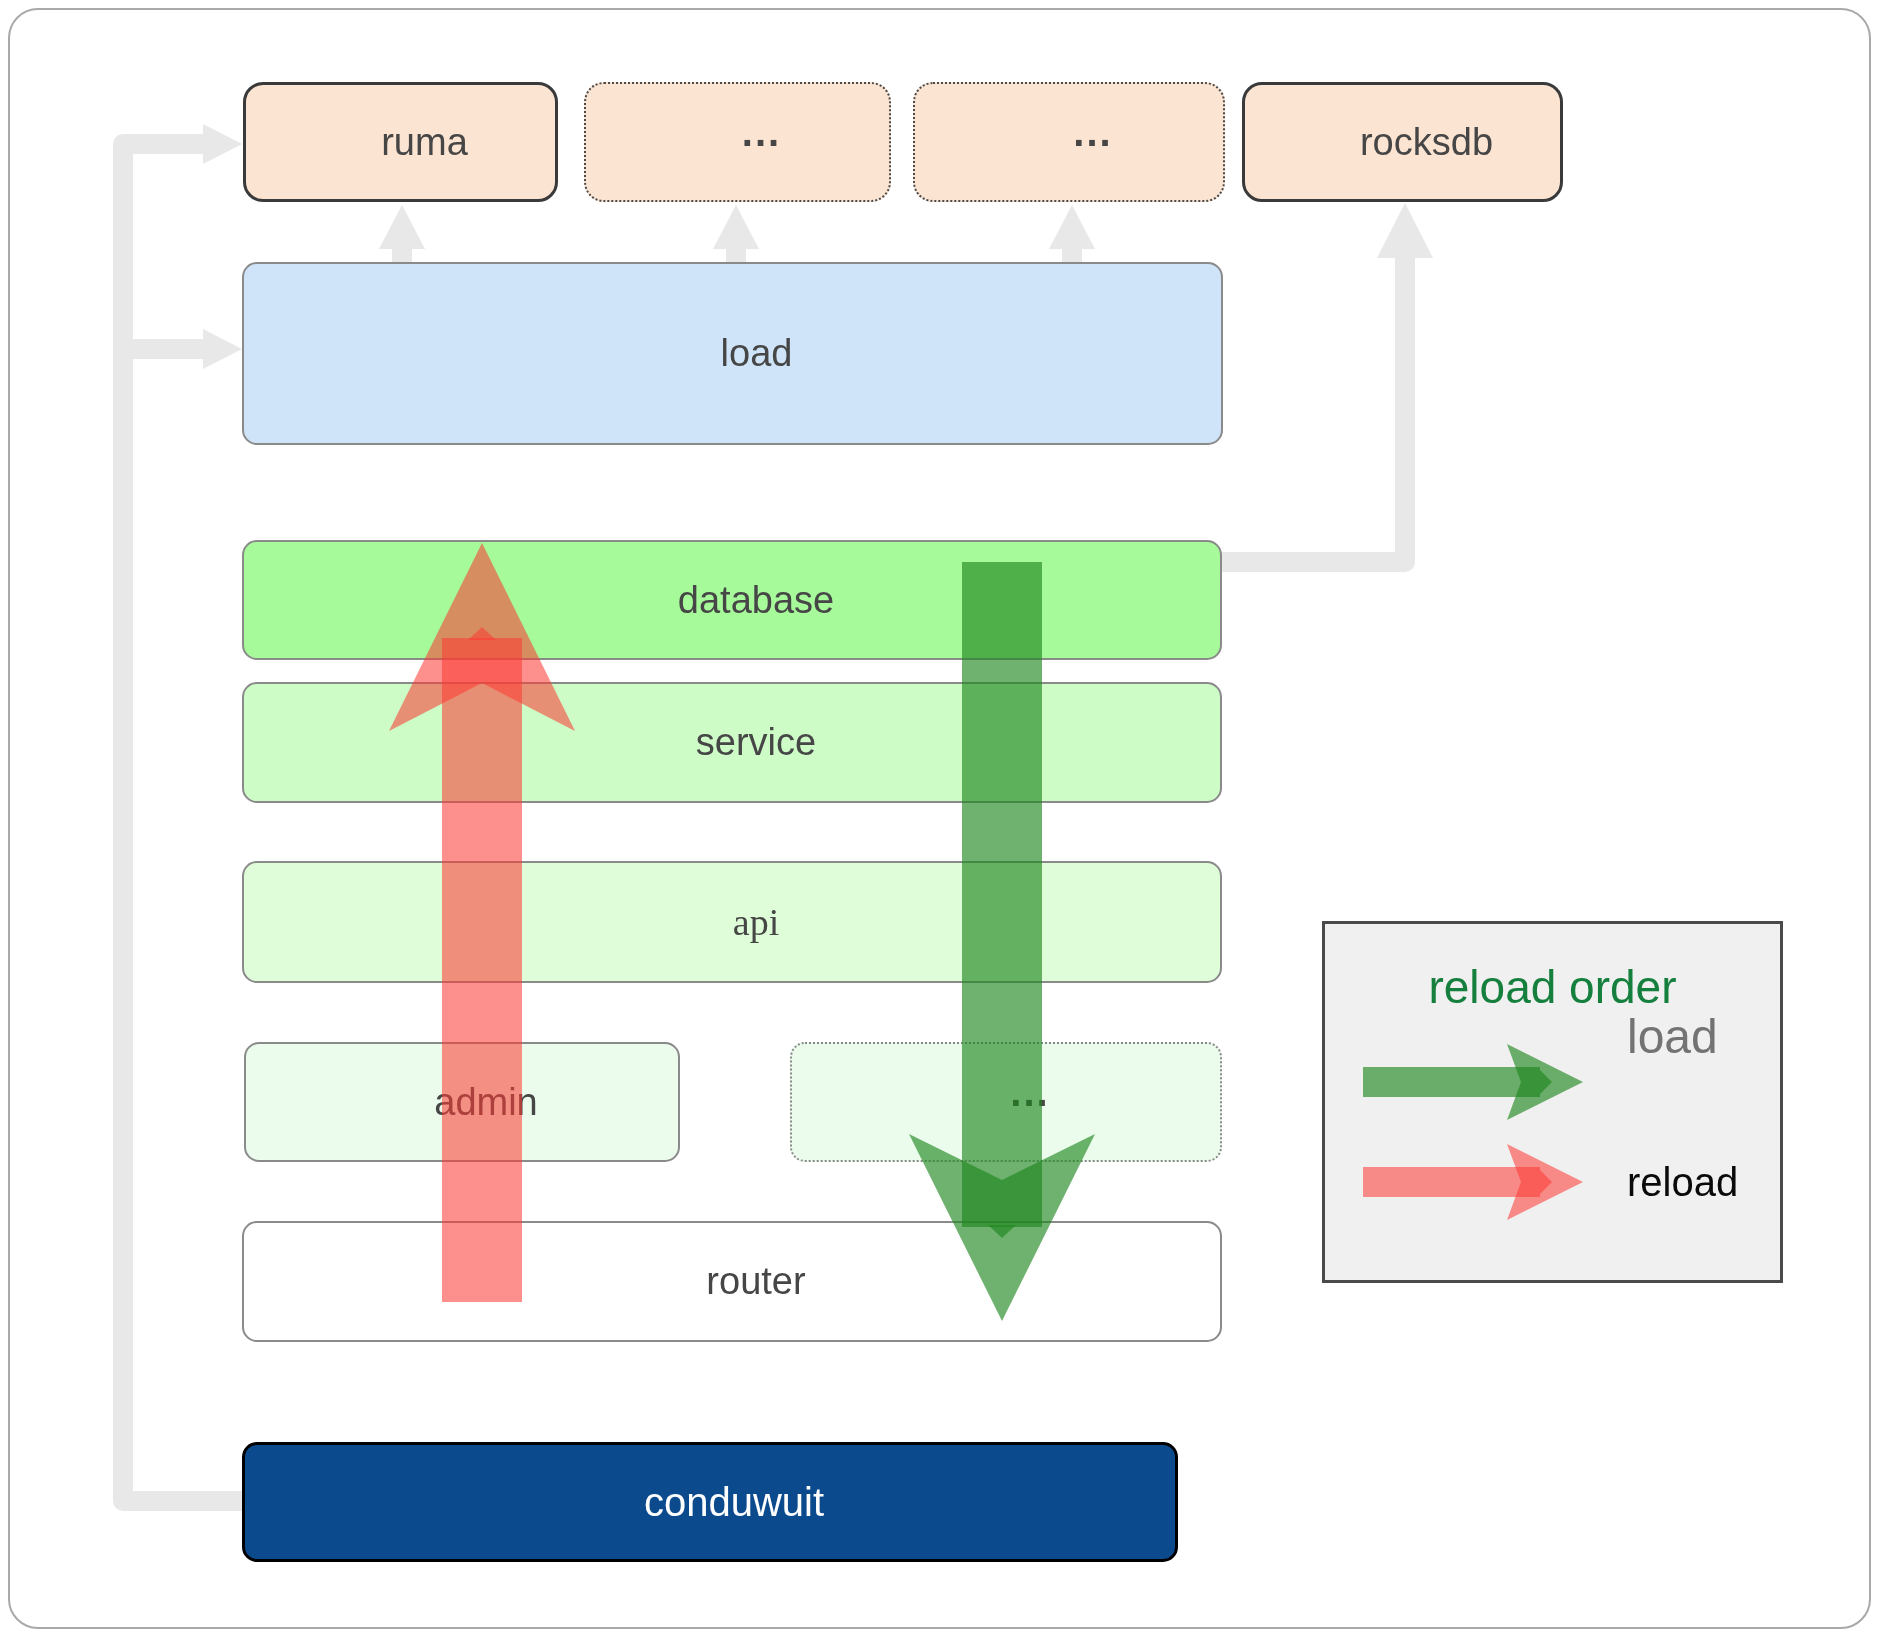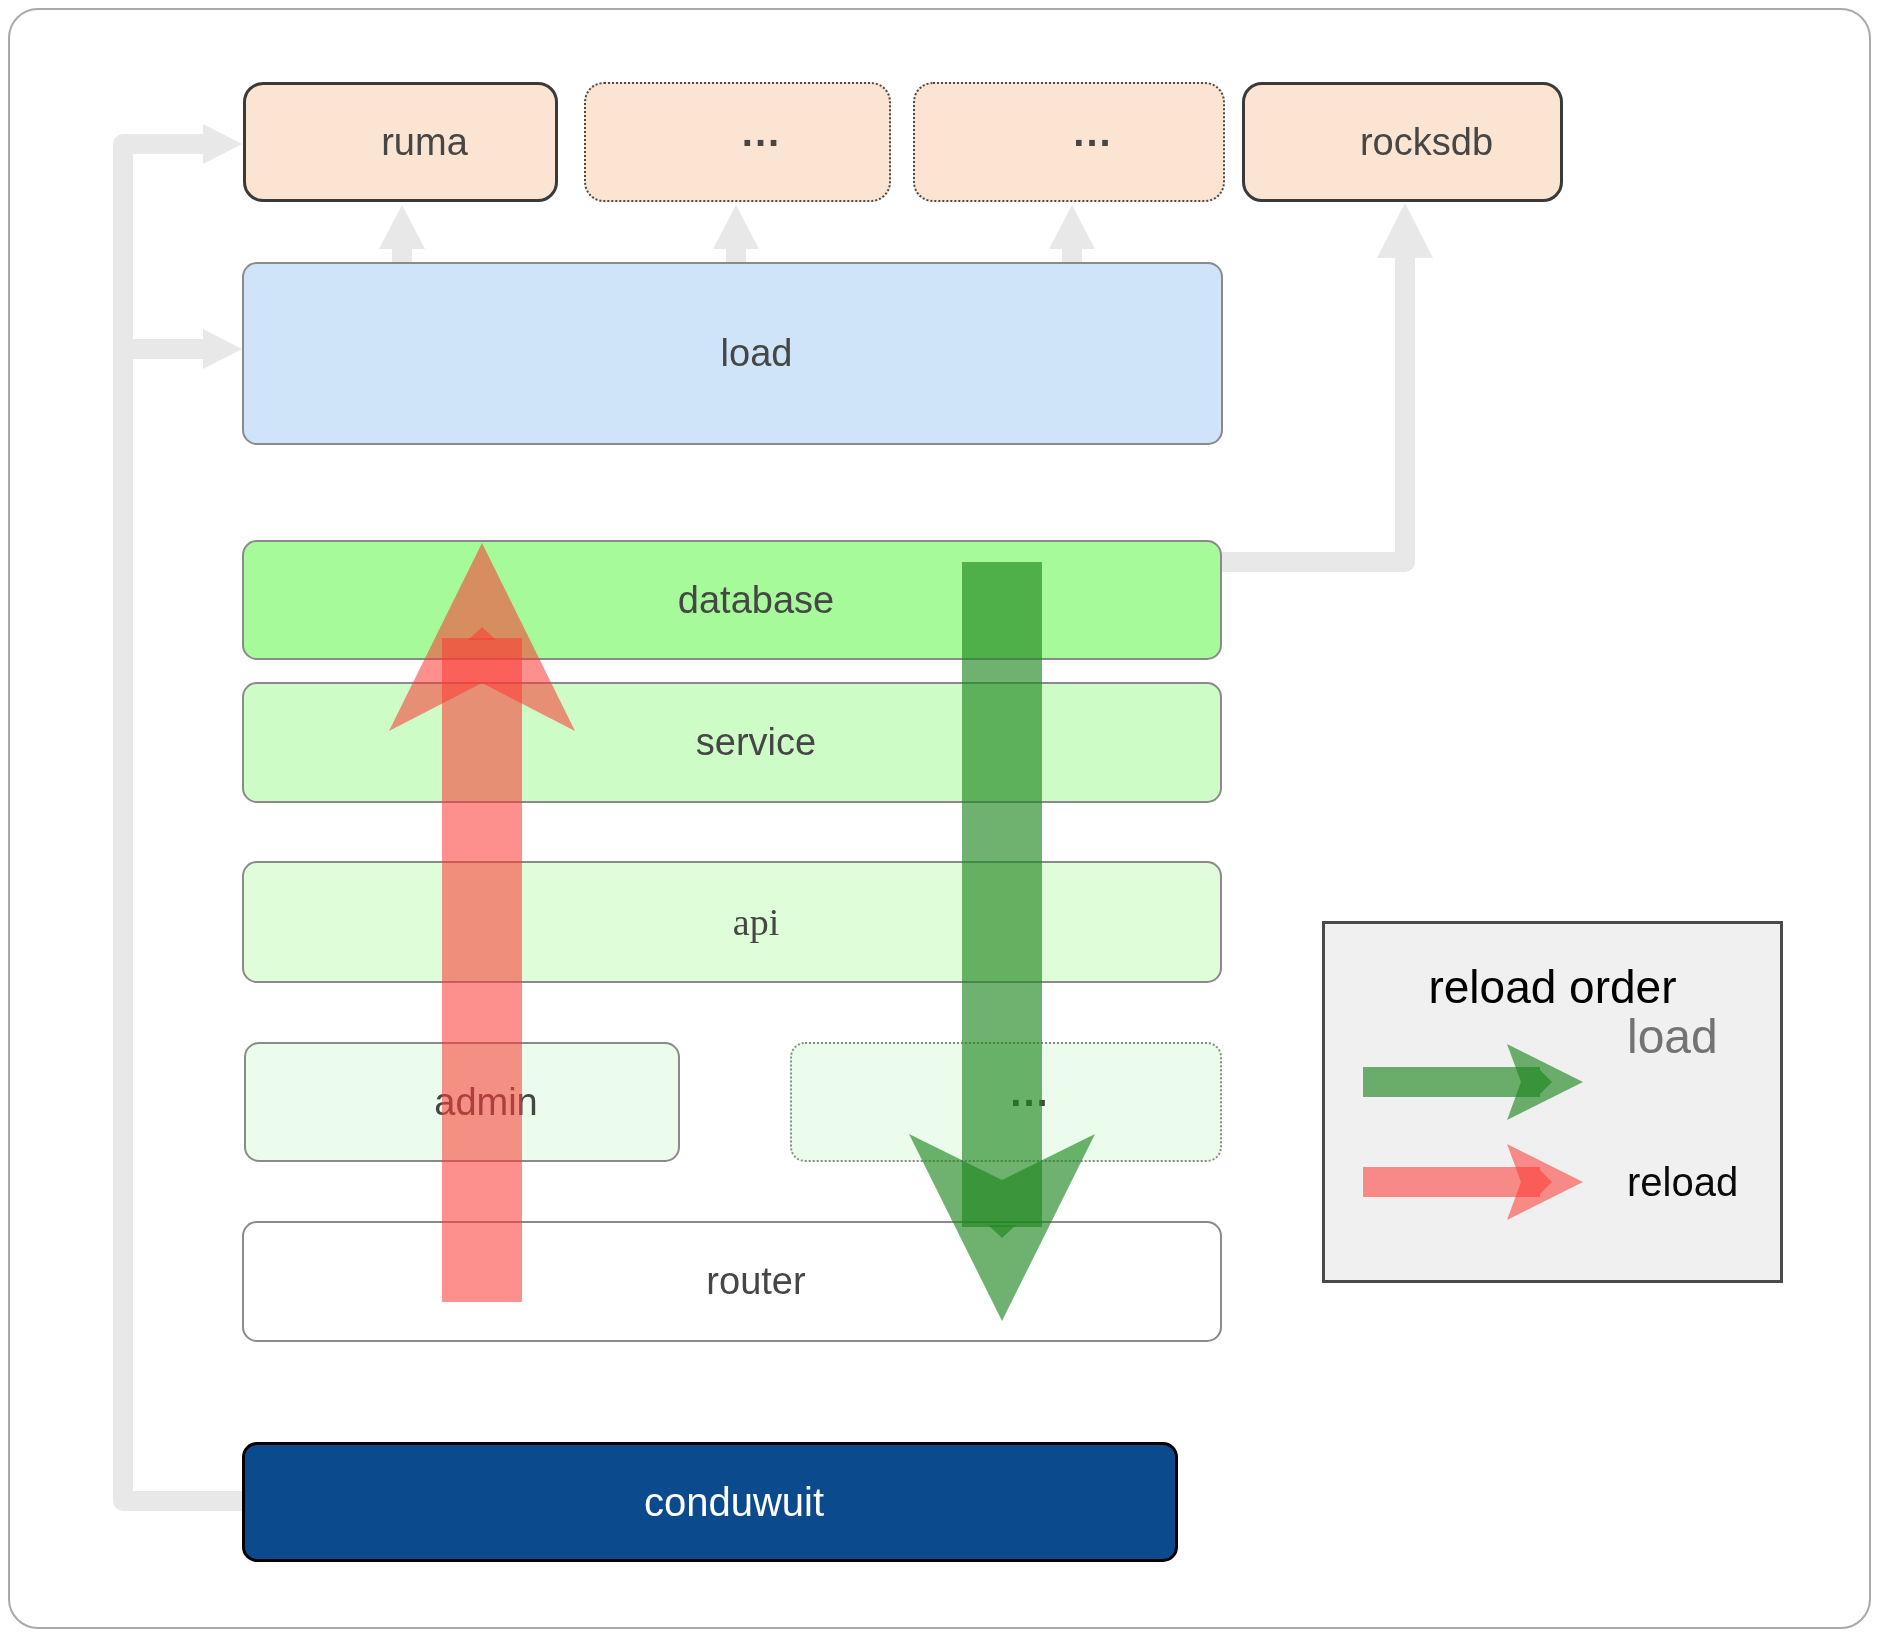--- a/index.html
+++ b/index.html
@@ -31,21 +31,21 @@
     background:var(--conduwuit-fill);border:3px solid var(--conduwuit-border);
     color:#ffffff;font-size:40px;font-weight:500;
   }
   .dots-label{font-weight:bold;font-size:40px;letter-spacing:2px;transform:translateY(-10px);}
   #legend{
     position:absolute;left:1322px;top:921px;width:461px;height:362px;
     background:var(--legend-bg);border:3px solid var(--legend-border);box-sizing:border-box;
   }
   #legend-title{
     position:absolute;left:0;top:36px;width:100%;text-align:center;
-    font-size:46px;color:#000000;
+    font-size:46px;color:#15803d;
   }
   #legend-load-label{top:991px;left:1627px;position:absolute;font-size:48px;color:#737373;height:90px;display:flex;align-items:center;}
   #legend-unload-label{top:1137px;left:1627px;position:absolute;font-size:40px;color:#0a0a0a;height:90px;display:flex;align-items:center;}
   .c-gray{fill:var(--connector-gray);}
   .s-gray{stroke:var(--connector-gray);fill:none;}
   .c-load{fill:var(--load-green);}
   .c-unload{fill:var(--unload-red);}
 </style>
 </head>
 <body>

